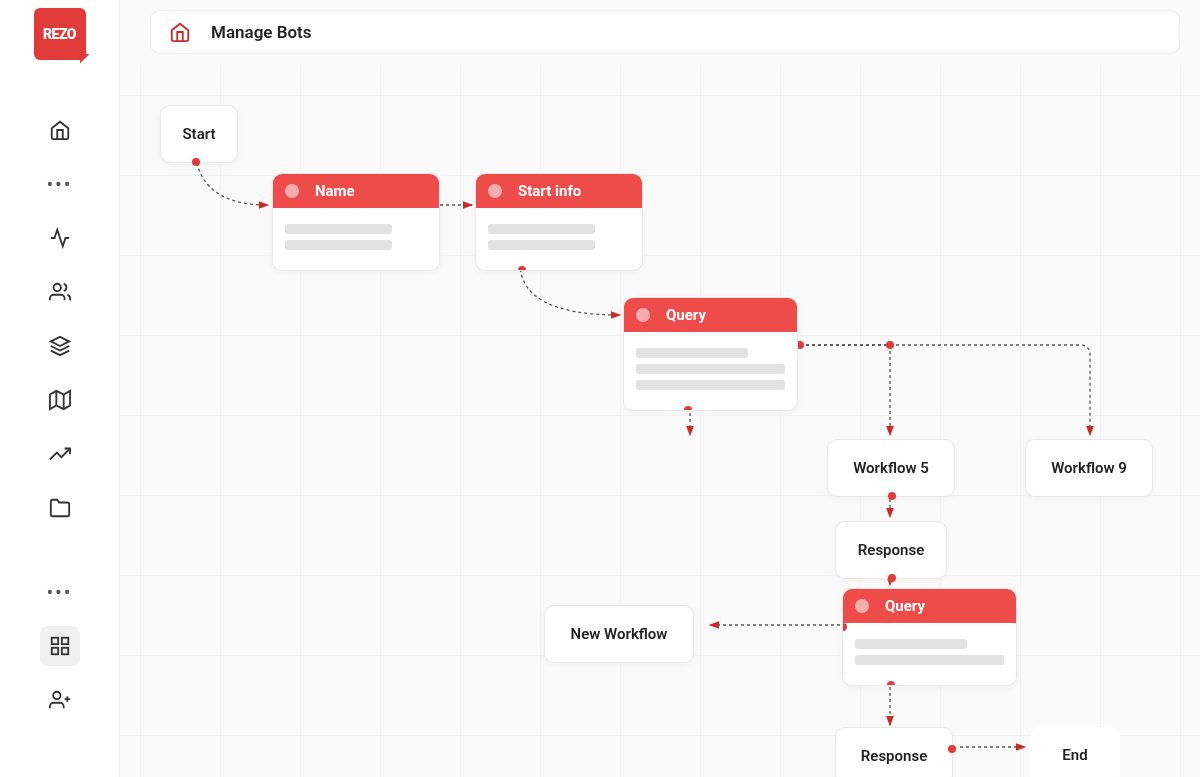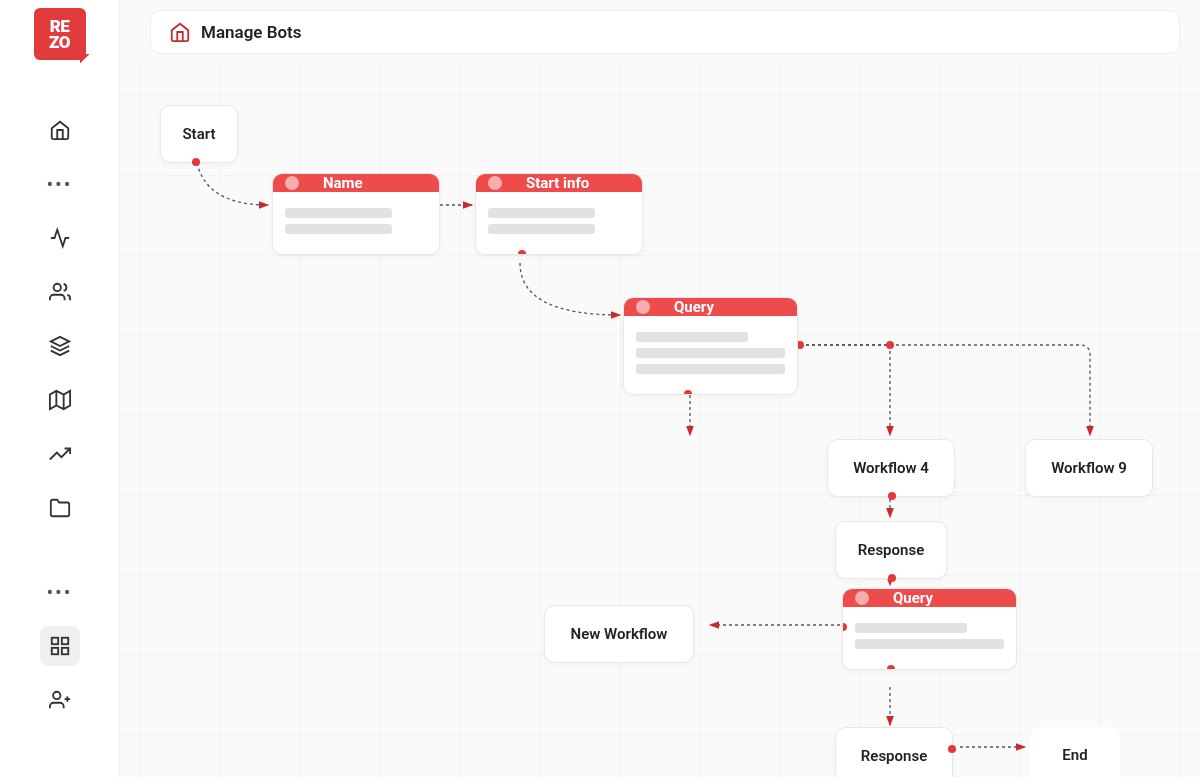--- a/index.html
+++ b/index.html
@@ -22,24 +22,24 @@
   flex-direction: column;
   align-items: center;
   padding-top: 8px;
 }
 .logo {
   width: 52px; height: 52px;
   background: #e13a3a;
   border-radius: 6px;
   color: #fff;
   font-weight: 900;
-  font-size: 17px;
+  font-size: 14px;
   line-height: 16px;
   display: flex;
-  flex-direction: column;
+  flex-direction: row;
   align-items: center;
   justify-content: center;
   position: relative;
   margin-bottom: 50px;
   letter-spacing: -0.5px;
 }
 .logo::after {
   content: "";
   position: absolute;
   right: -4px; bottom: -4px;
@@ -66,21 +66,21 @@
   position: absolute;
   left: 150px; top: 10px;
   width: 1030px;
   height: 44px;
   background: #fff;
   border: 1px solid #eee;
   border-radius: 10px;
   display: flex;
   align-items: center;
   padding: 0 18px;
-  gap: 10px;
+  gap: 20px;
 }
 .topbar svg { width: 22px; height: 22px; color: #c92a2a; }
 .topbar .title { font-weight: 600; color: #222; font-size: 17px; }
 
 .canvas {
   position: absolute;
   left: 120px; top: 65px;
   width: 1080px; height: 712px;
   background-image: linear-gradient(#f3f3f3 1px, transparent 1px),
                     linear-gradient(90deg, #f3f3f3 1px, transparent 1px);
@@ -101,24 +101,24 @@
   font-weight: 600;
   color: #222;
   font-size: 15px;
 }
 .node.card { width: 168px; padding: 0; overflow: hidden; }
 .node.card .hdr {
   background: #ee4b4b;
   color: #fff;
   font-weight: 700;
   font-size: 15px;
-  padding: 0 12px;
-  display: flex;
-  align-items: center;
-  gap: 24px;
+  padding: 8px 12px;
+  display: flex;
+  align-items: center;
+  gap: 16px;
   text-align: left;
 }
 .node.card .hdr .dot {
   width: 14px; height: 14px; border-radius: 50%;
   background: rgba(255,255,255,0.55);
   flex-shrink: 0;
 }
 .node.card .body { padding: 10px 12px 14px; }
 .node.card .body .bar {
   height: 10px; background: #e2e2e2; border-radius: 3px; margin: 6px 0;
@@ -308,21 +308,21 @@
     <div class="body">
       <div class="bar short"></div>
       <div class="bar long"></div>
       <div class="bar long"></div>
     </div>
     <div class="connector-dot" style="left:60px;bottom:-4px;"></div>
   </div>
 
 
   <div class="node simple" style="left:707px;top:374px;width:128px;">
-    <span>Workflow 4</span>
+    <span>Workflow 5</span>
     <div class="connector-dot" style="left:60px;bottom:-4px;"></div>
   </div>
 
   <div class="node simple" style="left:905px;top:374px;width:128px;">
     <span>Workflow 9</span>
   </div>
 
   <div class="node simple" style="left:715px;top:456px;width:112px;">
     <span>Response</span>
     <div class="connector-dot" style="left:52px;bottom:-4px;"></div>

